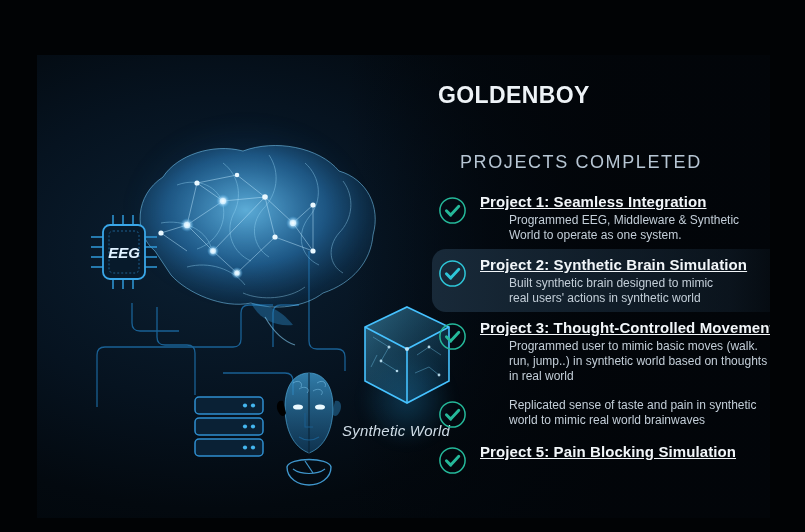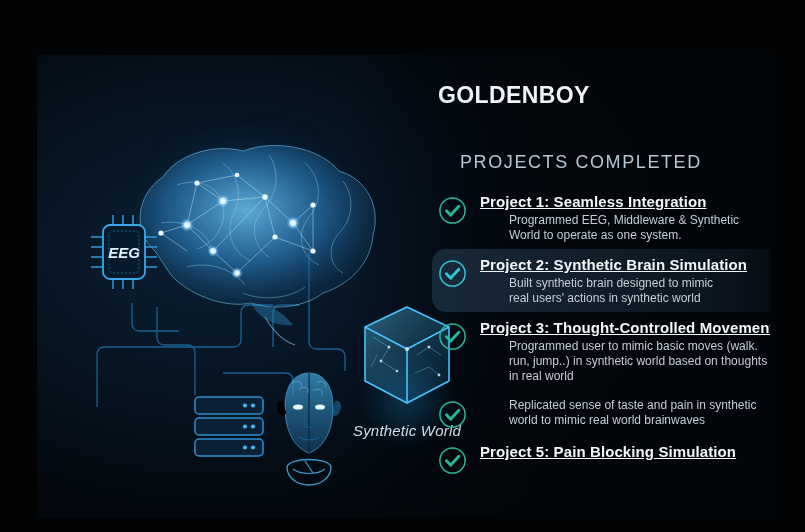--- a/index.html
+++ b/index.html
@@ -17,21 +17,21 @@
 
   
   .art{position:absolute;left:0;top:0;width:420px;height:463px;z-index:2;font-style:italic;}
   .art svg{position:absolute;left:0;top:0;}
   .glow{position:absolute;left:60px;top:40px;width:300px;height:230px;border-radius:50%;
         background:radial-gradient(closest-side,rgba(41,140,214,.30),rgba(20,90,160,.10) 55%,transparent 78%);
         filter:blur(8px);pointer-events:none;}
   .cubeglow{position:absolute;left:305px;top:280px;width:130px;height:130px;border-radius:50%;
         background:radial-gradient(closest-side,rgba(40,170,240,.26),transparent 72%);filter:blur(6px);}
 
-  .sw-label{position:absolute;left:305px;top:366px;width:130px;text-align:center;
+  .sw-label{position:absolute;left:305px;top:366px;width:130px;
             color:#cfdce6;font-size:15px;line-height:19px;letter-spacing:.2px;z-index:4;}
 
   
   .content{position:absolute;left:400px;top:0;width:405px;height:532px;z-index:3;}
   .title{position:absolute;left:38px;top:79px;width:360px;color:#eef3f7;
          font-size:23px;line-height:33px;font-weight:bold;letter-spacing:.4px;}
   .subtitle{position:absolute;left:38px;top:152px;color:#b7c6d4;font-size:18px;
             letter-spacing:1.6px;font-weight:normal;margin-left:22px;}
 
   .list{position:absolute;left:32px;top:186px;width:372px;}

